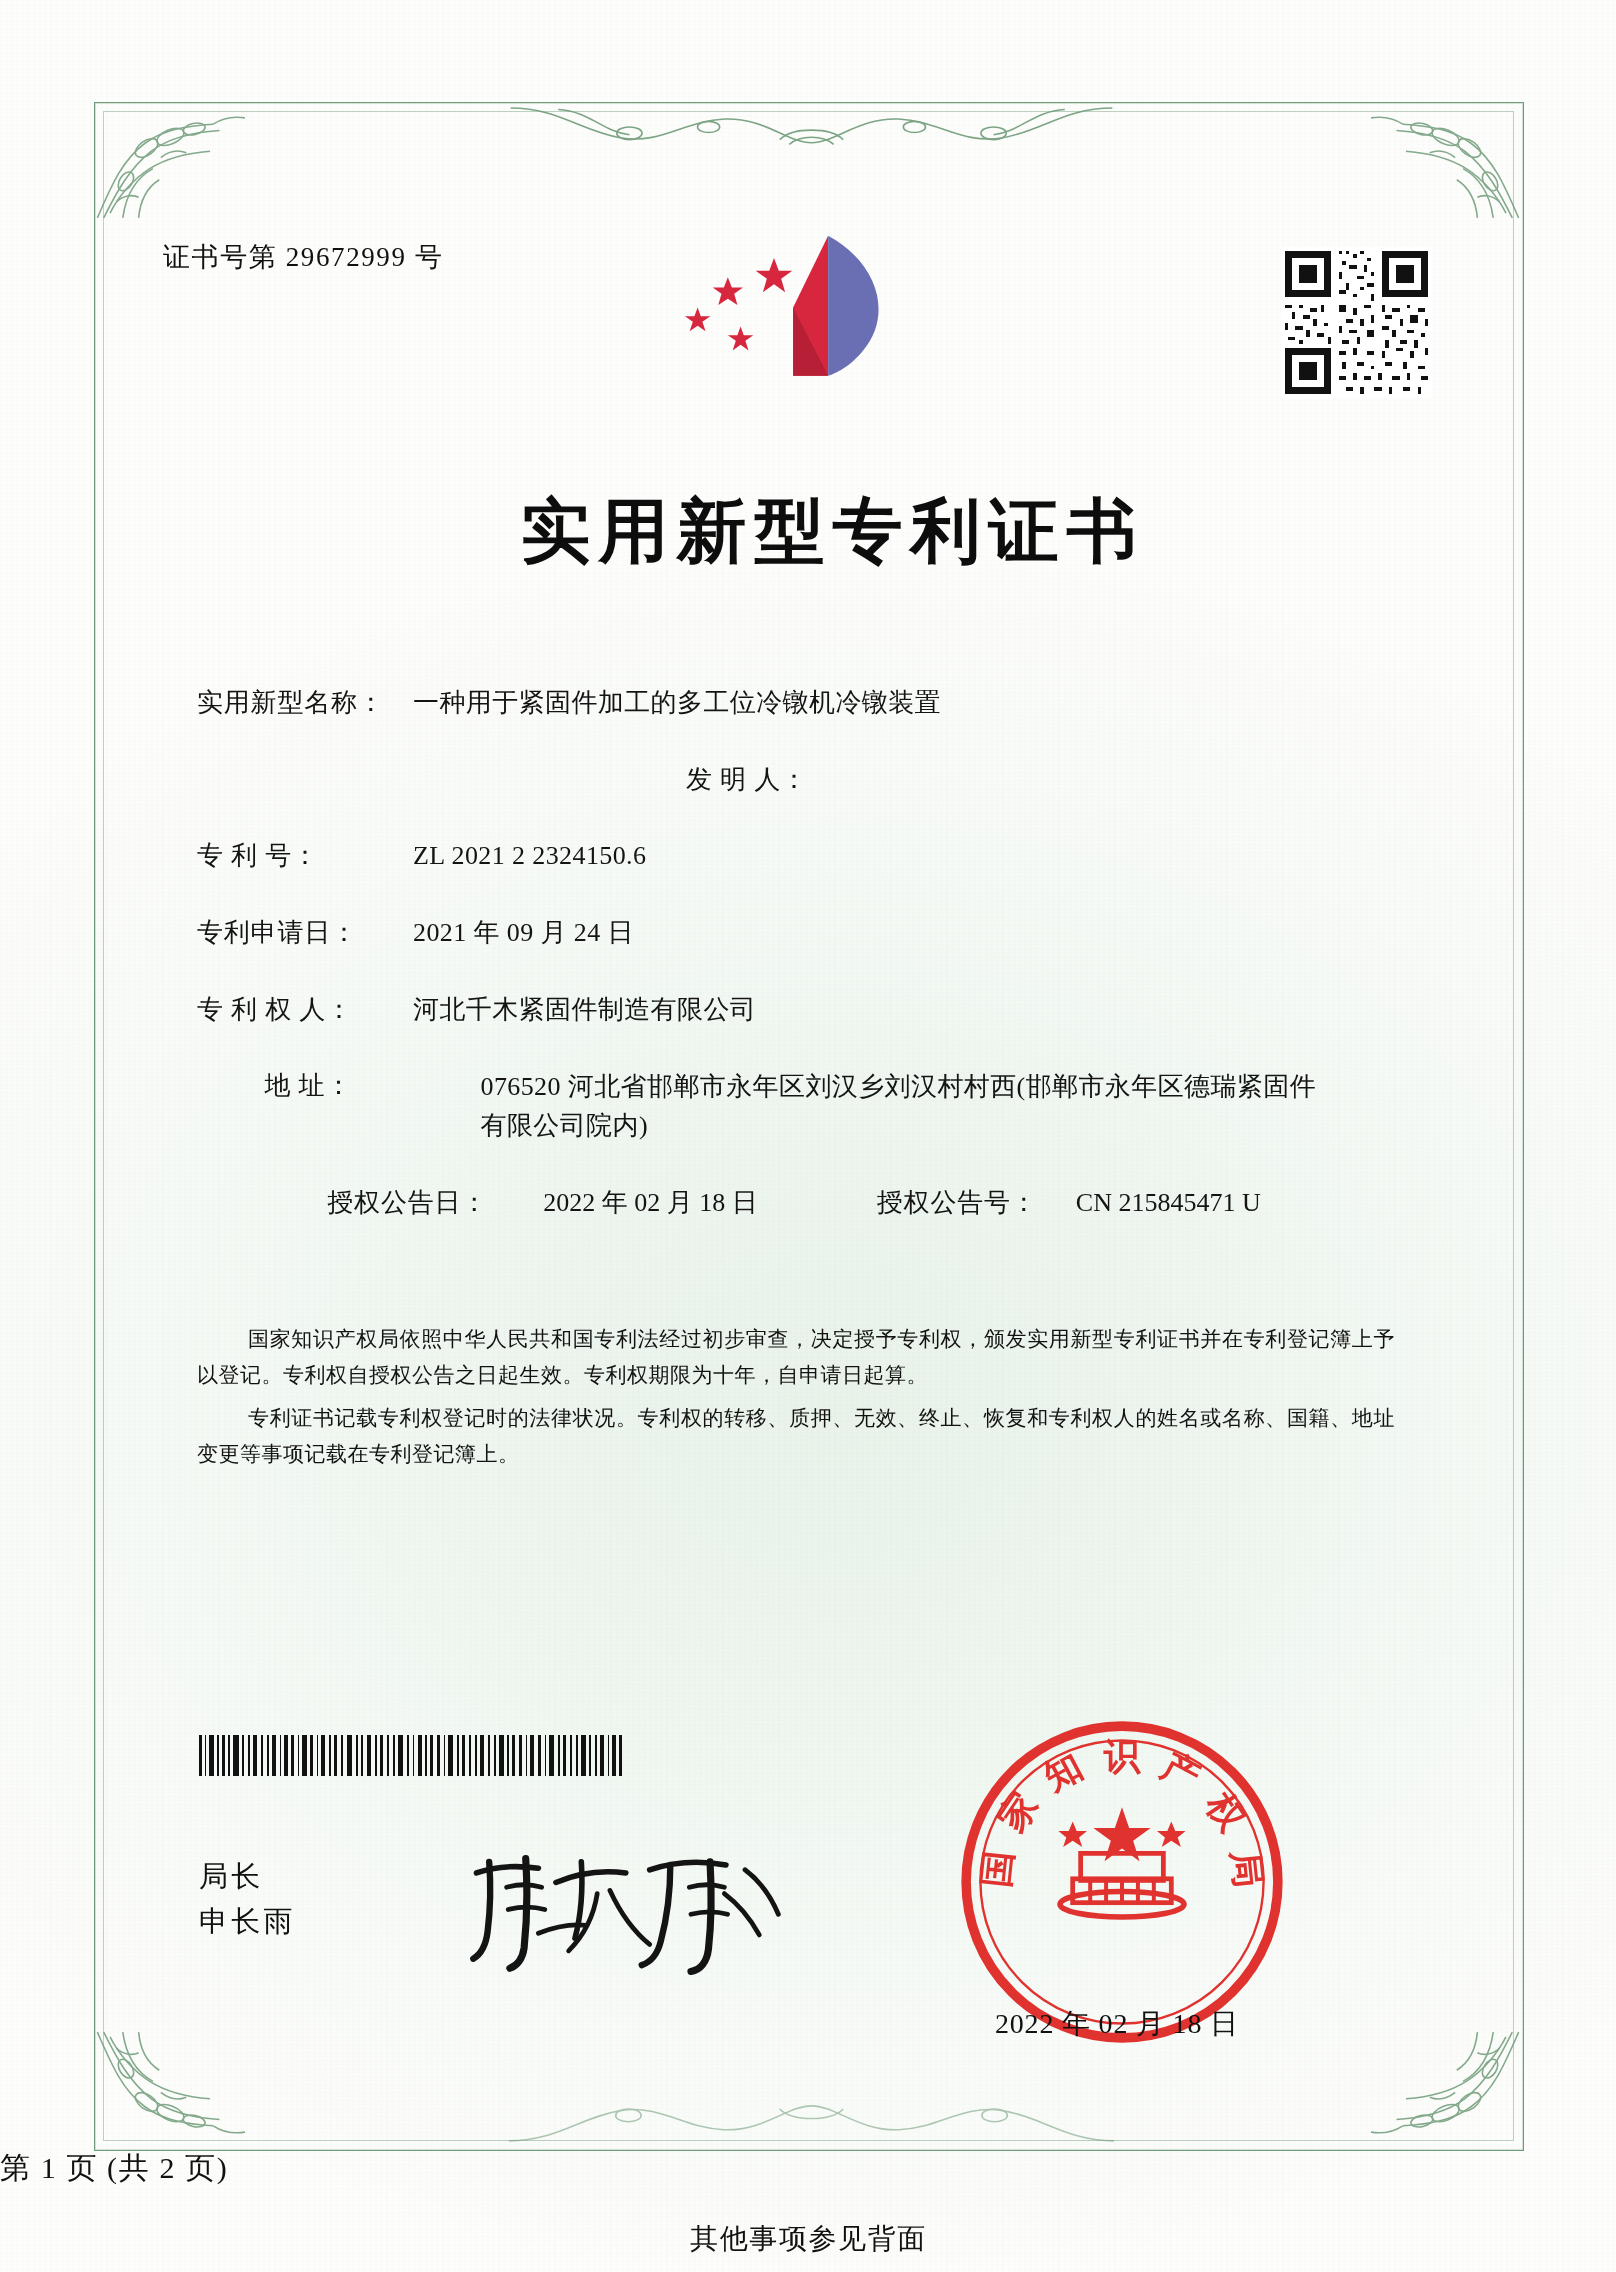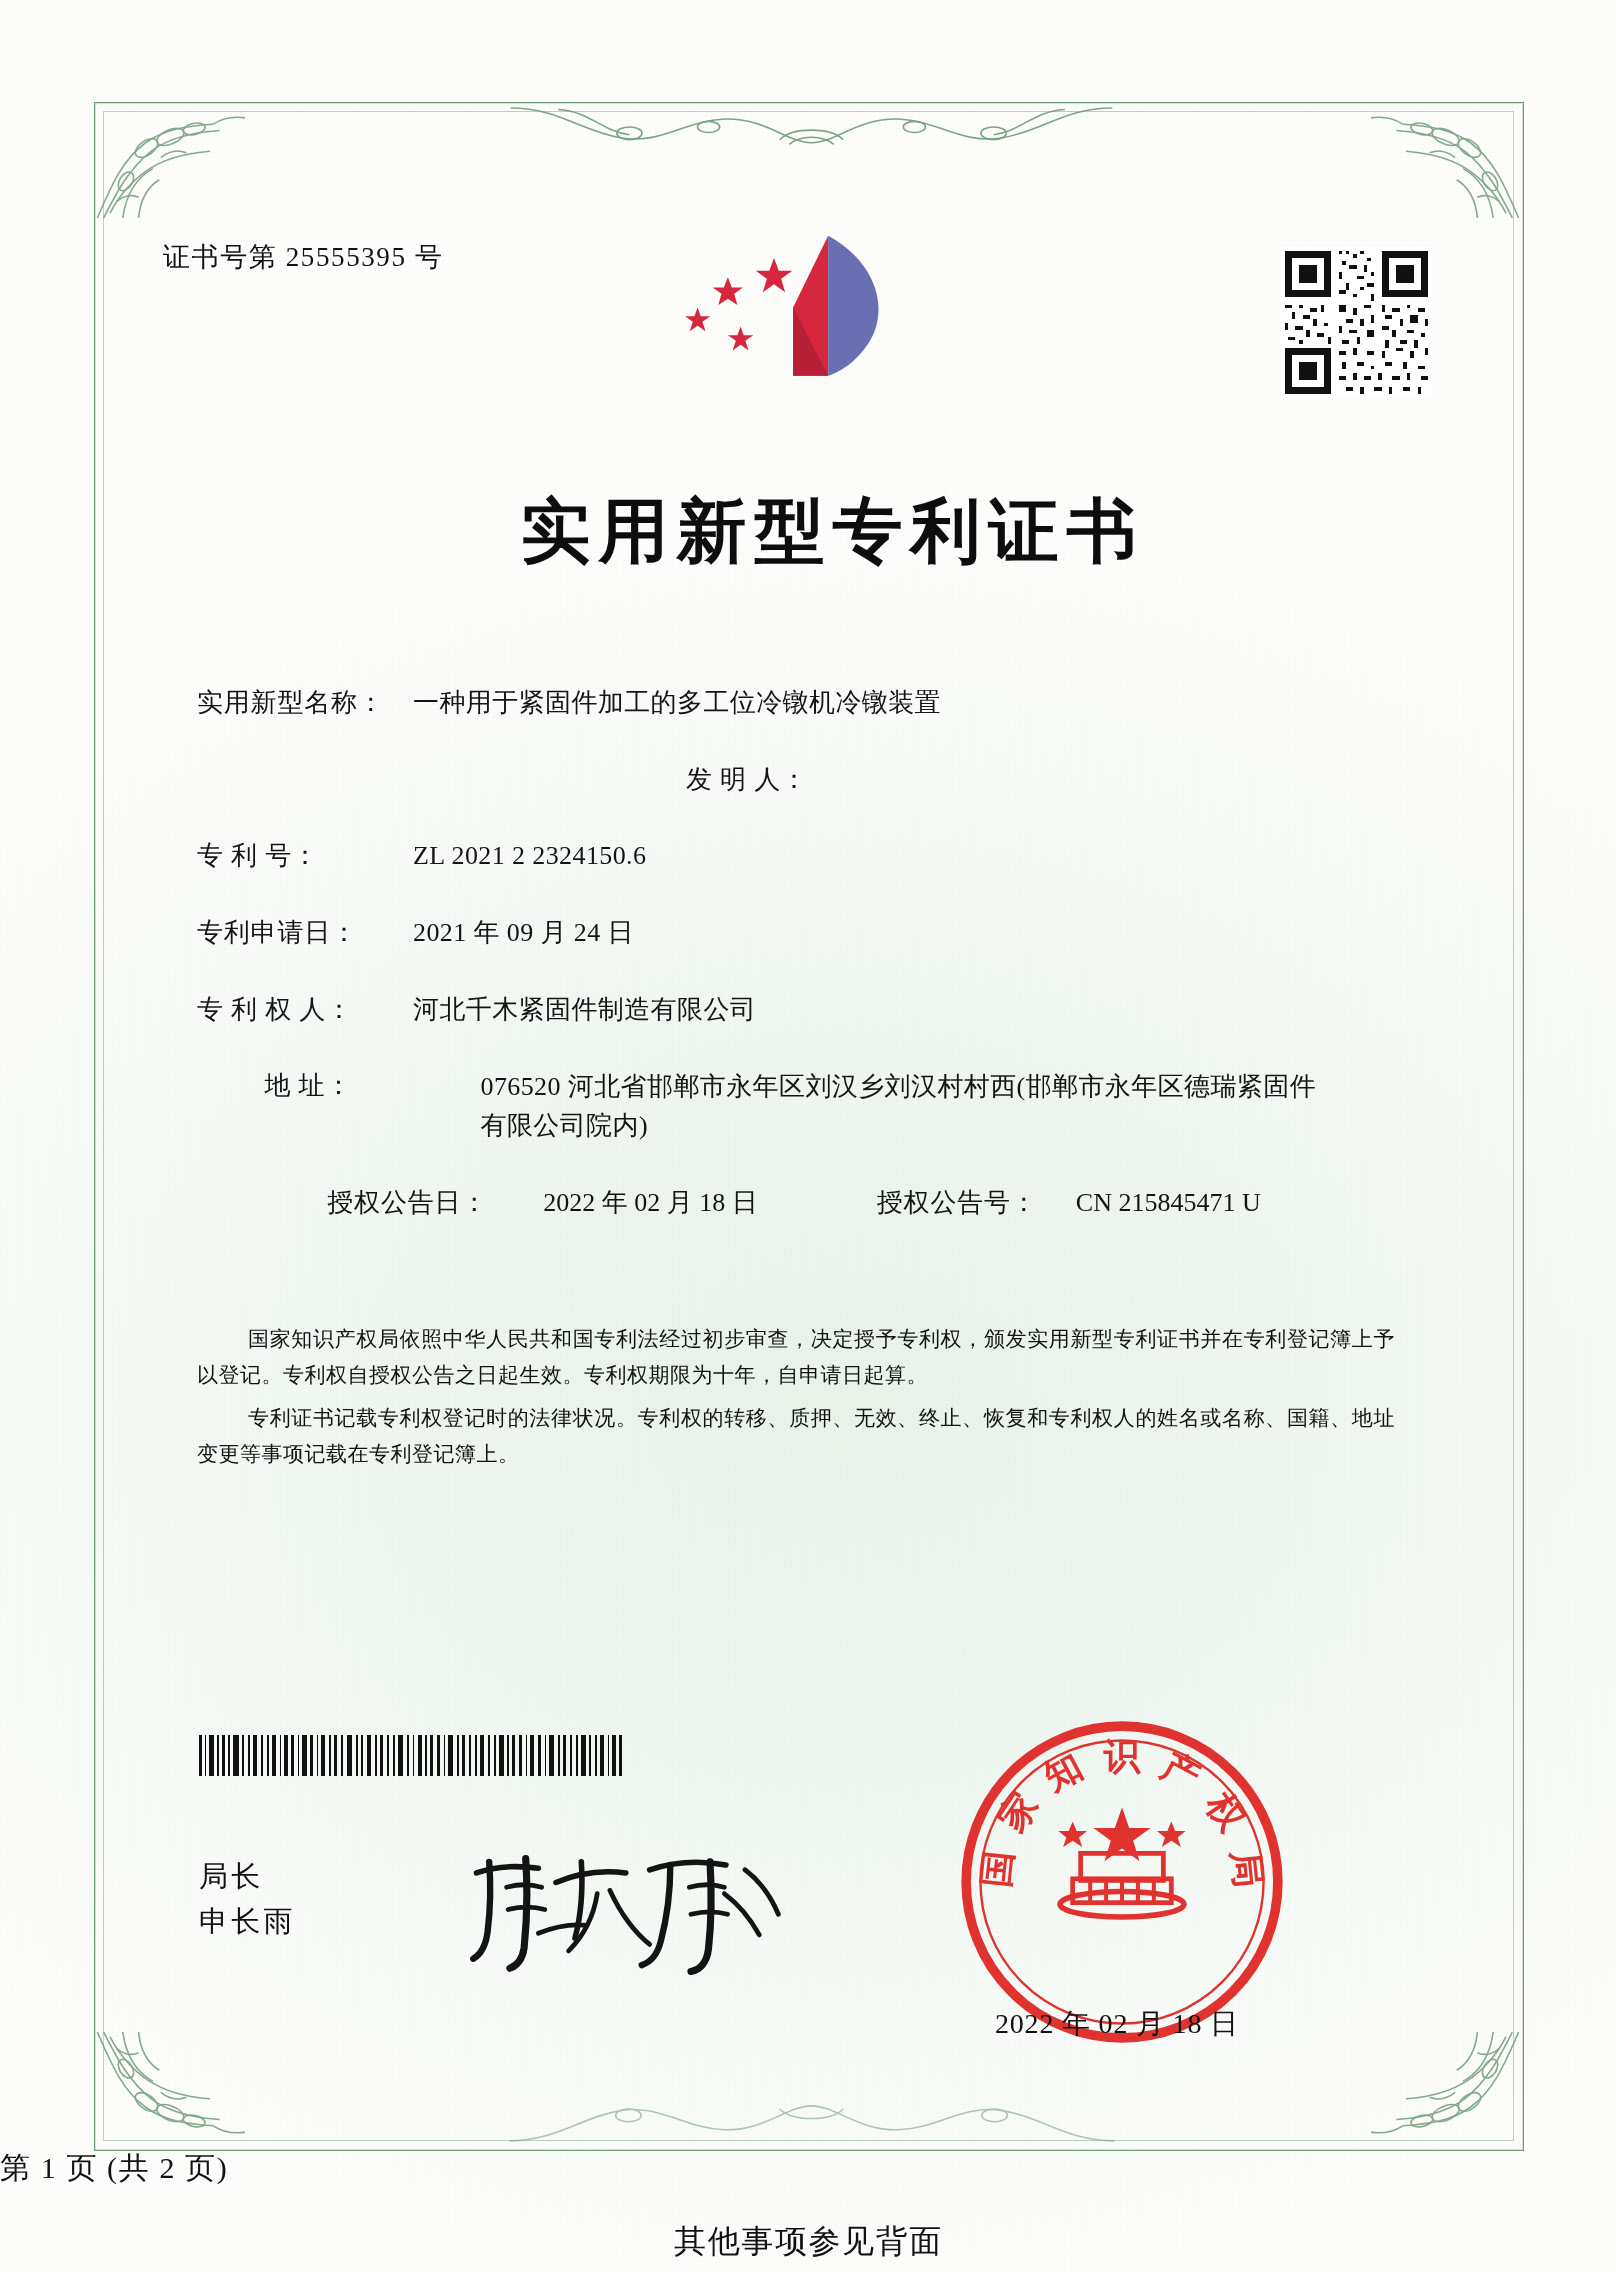--- a/index.html
+++ b/index.html
@@ -234,21 +234,21 @@
     font-size: 30px;
     letter-spacing: 1.6px;
     color: #111;
   }
   #back-note {
     position: absolute;
     left: 0;
     right: 0;
     top: 2220px;
     text-align: center;
-    font-size: 32px;
+    font-size: 28px;
     letter-spacing: 1.6px;
     color: #111;
   }
 </style>
 </head>
 <body>
 
 <div id="certificate-page">
 
   <div id="paper-texture"></div>
@@ -337,21 +337,21 @@
 
   <svg id="bottom-flourish" viewBox="0 0 760 90">
     <g fill="none" stroke="#6f9b79" stroke-width="2">
       <path d="M0,80 C60,80 90,50 140,42 C190,34 220,64 270,66 C320,68 350,36 380,36 C410,36 440,68 490,66 C540,64 570,34 620,42 C670,50 700,80 760,80"></path>
       <ellipse cx="150" cy="48" rx="16" ry="8"></ellipse>
       <ellipse cx="610" cy="48" rx="16" ry="8"></ellipse>
       <path d="M340,40 C356,56 404,56 420,40"></path>
     </g>
   </svg>
 
-  <div id="cert-number">证书号第 25555395 号</div>
+  <div id="cert-number">证书号第 29672999 号</div>
 
   <svg id="cnipa-logo" viewBox="0 0 310 240">
     <g>
       <path d="M196,6 L196,182 L152,182 L152,96 Z" fill="#d6273f"></path>
       <path d="M196,6 C262,42 276,108 240,150 C222,172 206,178 196,182 L196,6 Z" fill="#6a6fb3"></path>
       <path d="M196,182 L152,182 L152,96 Z" fill="#b61f35"></path>
       <g fill="#d6273f">
         <polygon points="128,34 134,50 151,50 137,60 142,77 128,67 114,77 119,60 105,50 122,50"></polygon>
         <polygon points="70,58 75,71 89,71 78,79 82,93 70,85 58,93 62,79 51,71 65,71"></polygon>
         <polygon points="32,96 36,107 48,107 38,114 42,126 32,119 22,126 26,114 16,107 28,107"></polygon>

